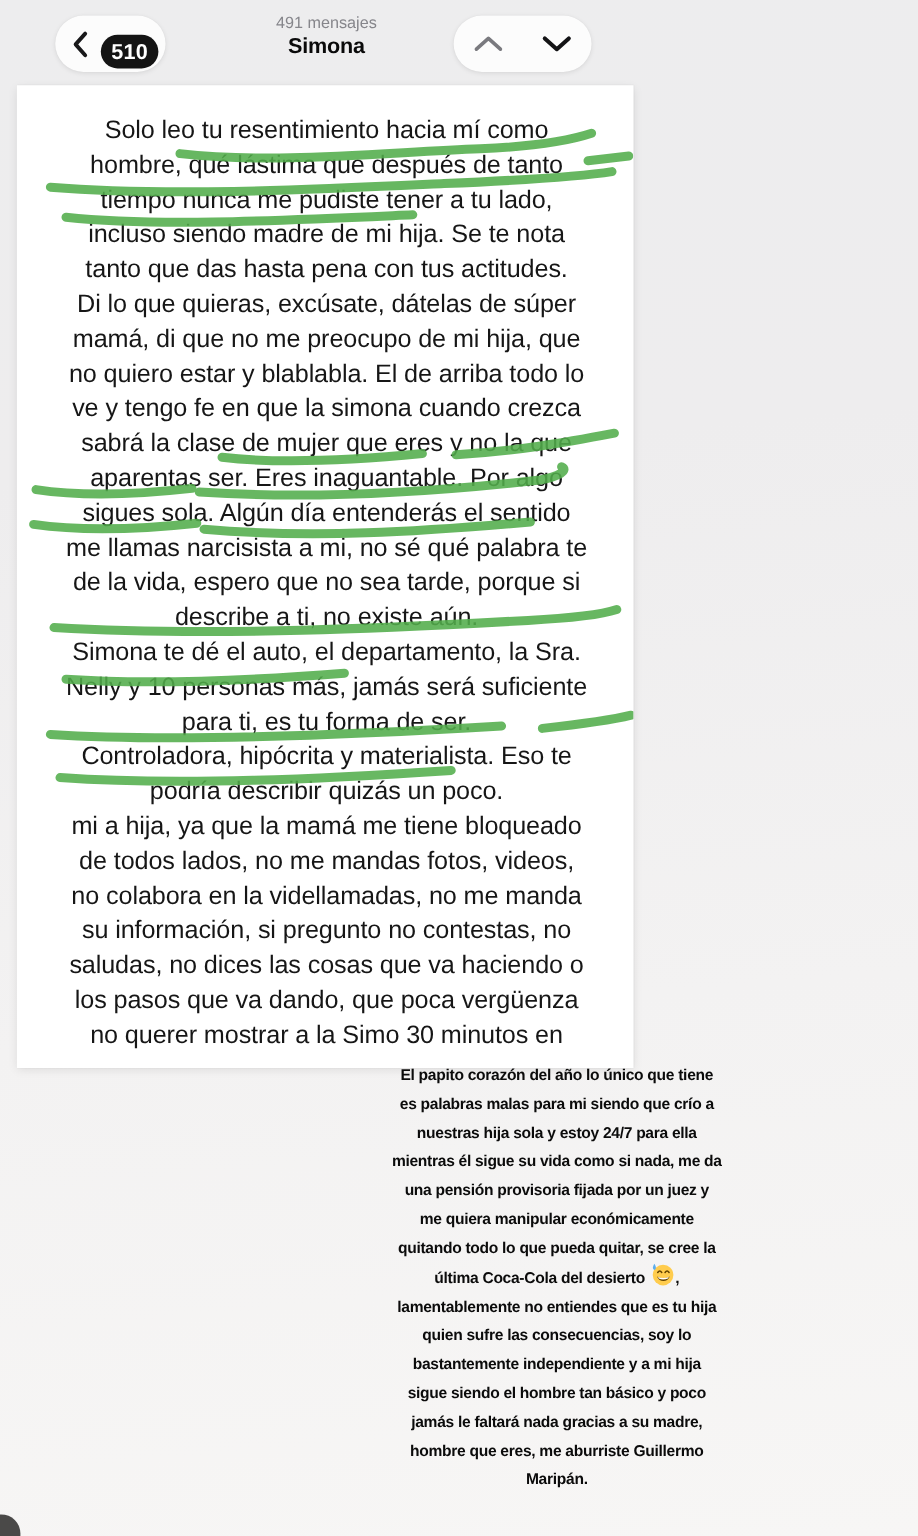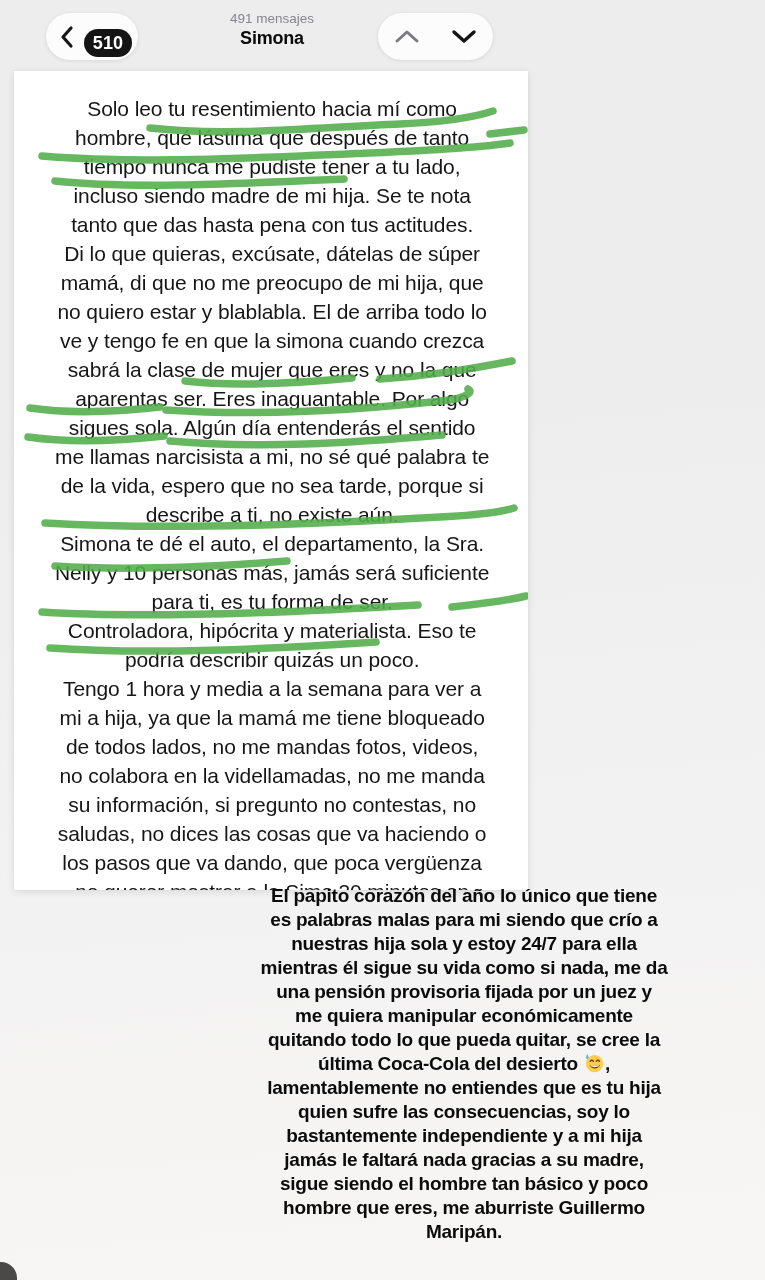--- a/index.html
+++ b/index.html
@@ -34,21 +34,21 @@
   }
   .chat-text{
     position:absolute;left:41px;top:23px;color:#161616;font-size:21px;line-height:29px;
     letter-spacing:-.1px;
   }
   .chat-text div{white-space:nowrap;}
   .marker-svg{position:absolute;left:0;top:0;pointer-events:none;}
   
   .caption{
     position:absolute;left:228px;top:884px;width:472px;text-align:center;
-    color:#0b0b0b;font-size:19px;font-weight:700;line-height:24px;letter-spacing:-.25px;
+    color:#0b0b0b;font-size:13px;font-weight:700;line-height:24px;letter-spacing:-.25px;
   }
   .caption div{white-space:nowrap;}
   .caption .emoji{display:inline-block;width:20px;height:20px;vertical-align:-3px;margin:0 1px;}
   
   .corner-frag{
     position:absolute;left:-9px;top:1262px;width:26px;height:26px;background:#4a4948;
     border-top-right-radius:16px;
   }
 </style>
 </head>
@@ -96,21 +96,20 @@
         <div>aparentas ser. Eres inaguantable. Por algo</div>
         <div>sigues sola. Algún día entenderás el sentido</div>
         <div>me llamas narcisista a mi, no sé qué palabra te</div>
         <div>de la vida, espero que no sea tarde, porque si</div>
         <div>describe a ti, no existe aún.</div>
         <div>Simona te dé el auto, el departamento, la Sra.</div>
         <div>Nelly y 10 personas más, jamás será suficiente</div>
         <div>para ti, es tu forma de ser.</div>
         <div>Controladora, hipócrita y materialista. Eso te</div>
         <div>podría describir quizás un poco.</div>
-        <div>Tengo 1 hora y media a la semana para ver a</div>
         <div>mi a hija, ya que la mamá me tiene bloqueado</div>
         <div>de todos lados, no me mandas fotos, videos,</div>
         <div>no colabora en la videllamadas, no me manda</div>
         <div>su información, si pregunto no contestas, no</div>
         <div>saludas, no dices las cosas que va haciendo o</div>
         <div>los pasos que va dando, que poca vergüenza</div>
         <div>no querer mostrar a la Simo 30 minutos en</div>
       </div>
 
     <svg class="marker-svg" width="514" height="819" viewBox="0 0 514 819">
@@ -146,21 +145,21 @@
             <circle cx="19" cy="19" r="15.5" fill="#FFCC4D"></circle>
             <path d="M11 15 Q14 11 17 15" fill="none" stroke="#664500" stroke-width="2.4" stroke-linecap="round"></path>
             <path d="M22 15 Q25 11 28 15" fill="none" stroke="#664500" stroke-width="2.4" stroke-linecap="round"></path>
             <path d="M10 21 C13 30 26 30 29 21 C23 24 16 24 10 21Z" fill="#664500"></path>
             <path d="M11.5 21.8 C17 24 22 24 27.5 21.8 L26.5 24 C21.5 26 16.5 26 12.5 24Z" fill="#fff"></path>
             <path d="M6 2 C8.5 6.5 9.5 9 6 11.5 C2.5 9 3.5 6.5 6 2Z" fill="#5DADEC"></path>
           </svg></span>,</div>
       <div>lamentablemente no entiendes que es tu hija</div>
       <div>quien sufre las consecuencias, soy lo</div>
       <div>bastantemente independiente y a mi hija</div>
+      <div>sigue siendo el hombre tan básico y poco</div>
       <div>jamás le faltará nada gracias a su madre,</div>
-      <div>sigue siendo el hombre tan básico y poco</div>
       <div>hombre que eres, me aburriste Guillermo</div>
       <div>Maripán.</div>
     </div>
 
   <div class="corner-frag"></div>
 
 </div>
 
 </body></html>

